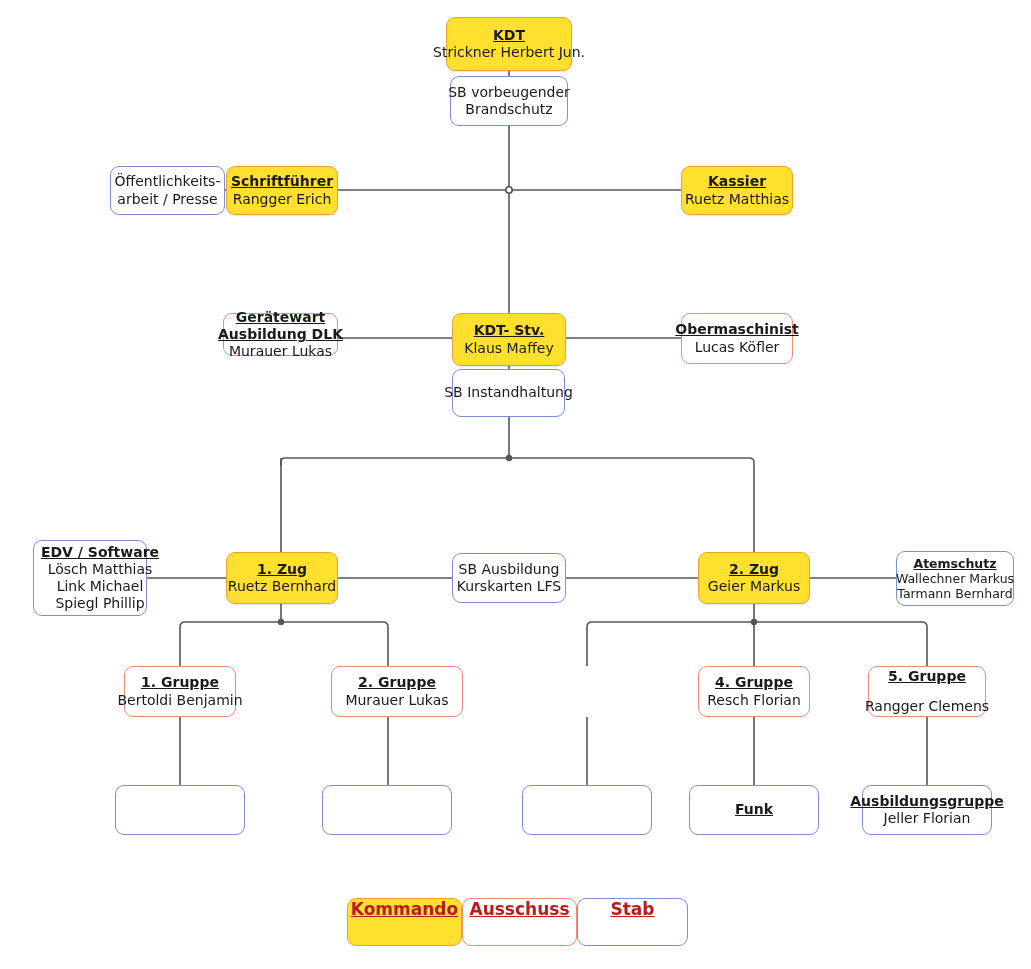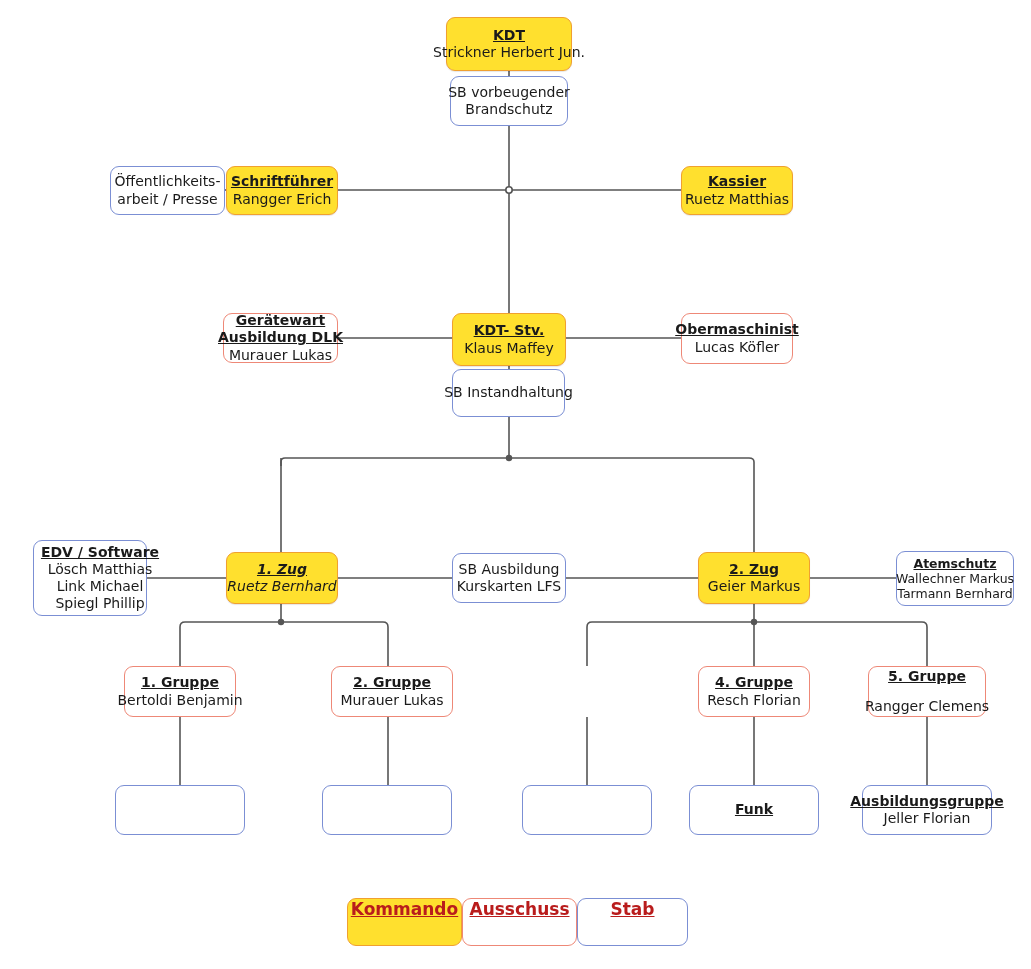--- a/index.html
+++ b/index.html
@@ -151,21 +151,21 @@
   <div class="node kommando" style="left:226px; top:166px; width:112px; height:49px;">
     <span class="title">Schriftführer</span>
     <span class="line">Rangger Erich</span>
   </div>
 
   <div class="node kommando" style="left:681px; top:166px; width:112px; height:49px;">
     <span class="title">Kassier</span>
     <span class="line">Ruetz Matthias</span>
   </div>
 
-  <div class="node ausschuss" style="left:223px; top:313px; width:115px; height:50px;">
+  <div class="node ausschuss" style="left:223px; top:313px; width:115px; height:43px;">
     <span class="title">Gerätewart</span>
     <span class="title">Ausbildung DLK</span>
     <span class="line">Murauer Lukas</span>
   </div>
 
   <div class="node kommando" style="left:452px; top:313px; width:114px; height:53px;">
     <span class="title">KDT- Stv.</span>
     <span class="line">Klaus Maffey</span>
   </div>
 
@@ -178,21 +178,21 @@
     <span class="line">SB Instandhaltung</span>
   </div>
 
   <div class="node stab" style="left:33px; top:540px; width:114px; height:76px;padding-left:24px;">
     <span class="title">EDV / Software</span>
     <span class="line">Lösch Matthias</span>
     <span class="line">Link Michael</span>
     <span class="line">Spiegl Phillip</span>
   </div>
 
-  <div class="node kommando" style="left:226px; top:552px; width:112px; height:52px;font-style:italic;">
+  <div class="node kommando" style="left:226px; top:552px; width:112px; height:52px;">
     <span class="title">1. Zug</span>
     <span class="line">Ruetz Bernhard</span>
   </div>
 
   <div class="node stab" style="left:452px; top:553px; width:114px; height:50px;">
     <span class="line">SB Ausbildung</span>
     <span class="line">Kurskarten LFS</span>
   </div>
 
   <div class="node kommando" style="left:698px; top:552px; width:112px; height:52px;">
@@ -204,21 +204,21 @@
     <span class="title">Atemschutz</span>
     <span class="line">Wallechner Markus</span>
     <span class="line">Tarmann Bernhard</span>
   </div>
 
   <div class="node ausschuss" style="left:124px; top:666px; width:112px; height:51px;">
     <span class="title">1. Gruppe</span>
     <span class="line">Bertoldi Benjamin</span>
   </div>
 
-  <div class="node ausschuss" style="left:331px; top:666px; width:122px; height:51px;">
+  <div class="node ausschuss" style="left:331px; top:666px; width:132px; height:51px;">
     <span class="title">2. Gruppe</span>
     <span class="line">Murauer Lukas</span>
   </div>
 
 
   <div class="node ausschuss" style="left:698px; top:666px; width:112px; height:51px;">
     <span class="title">4. Gruppe </span>
     <span class="line">Resch Florian</span>
   </div>
 

